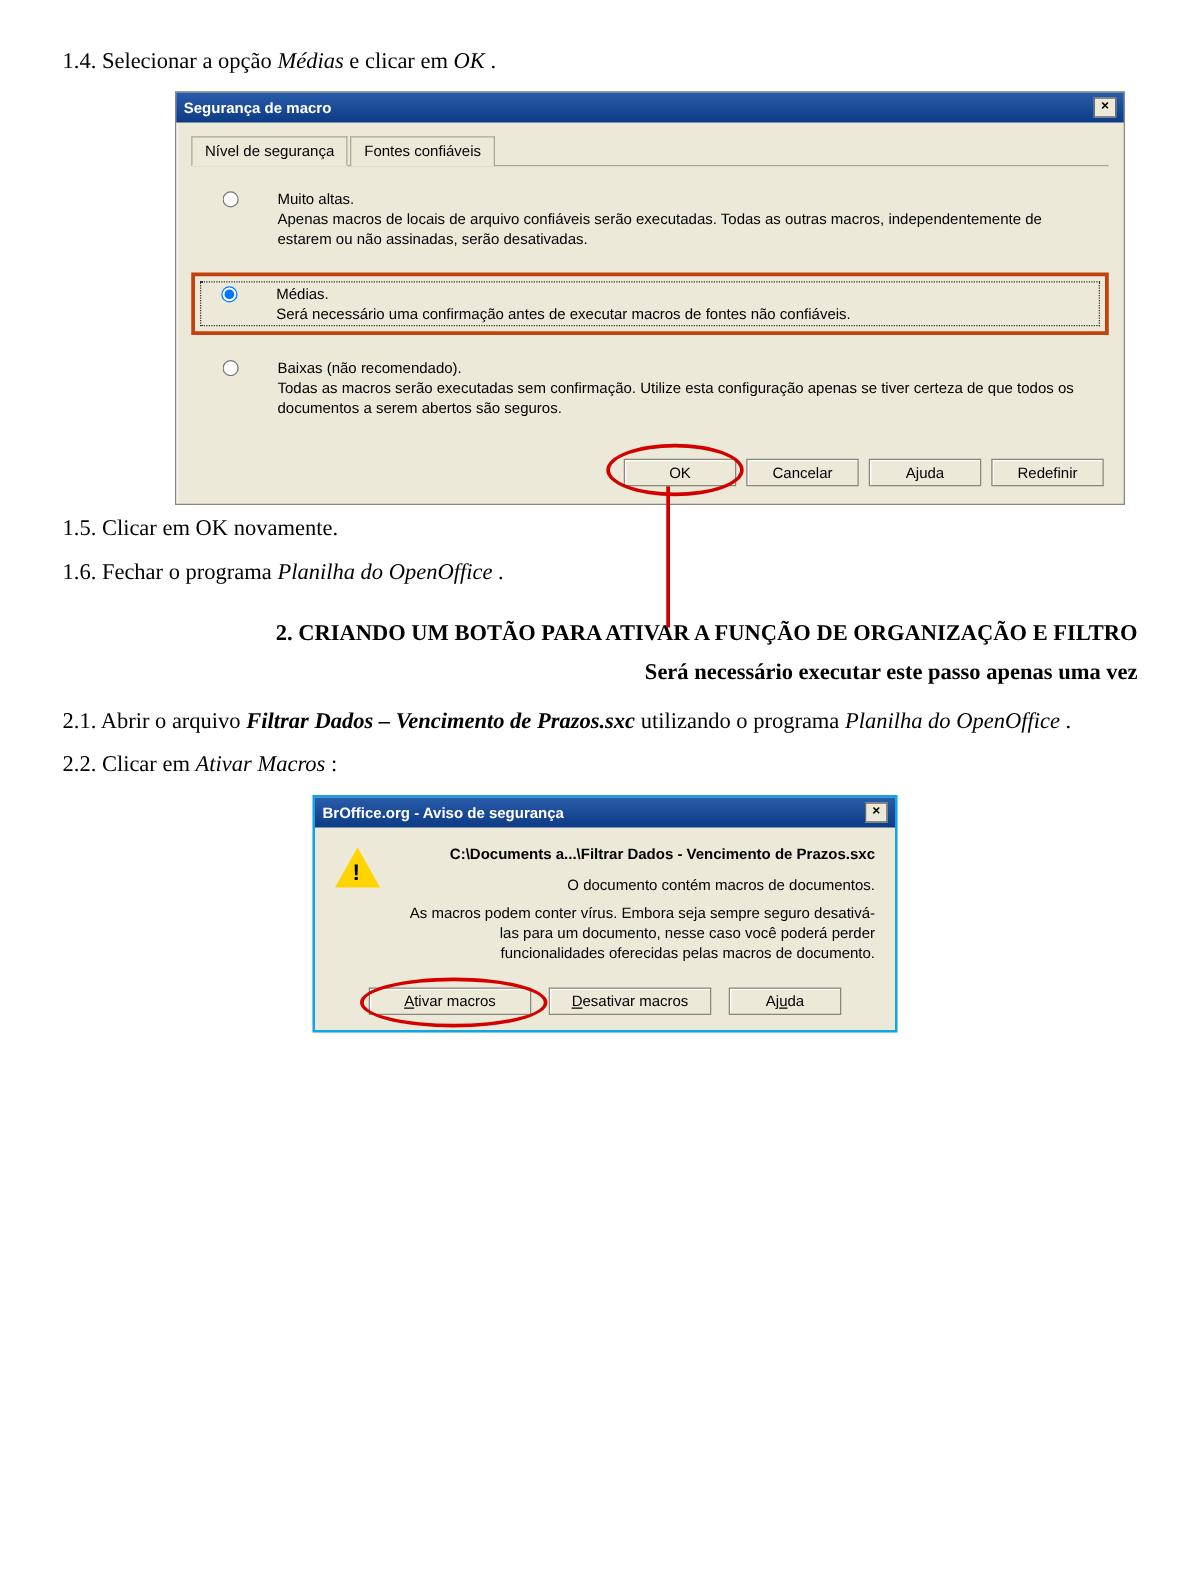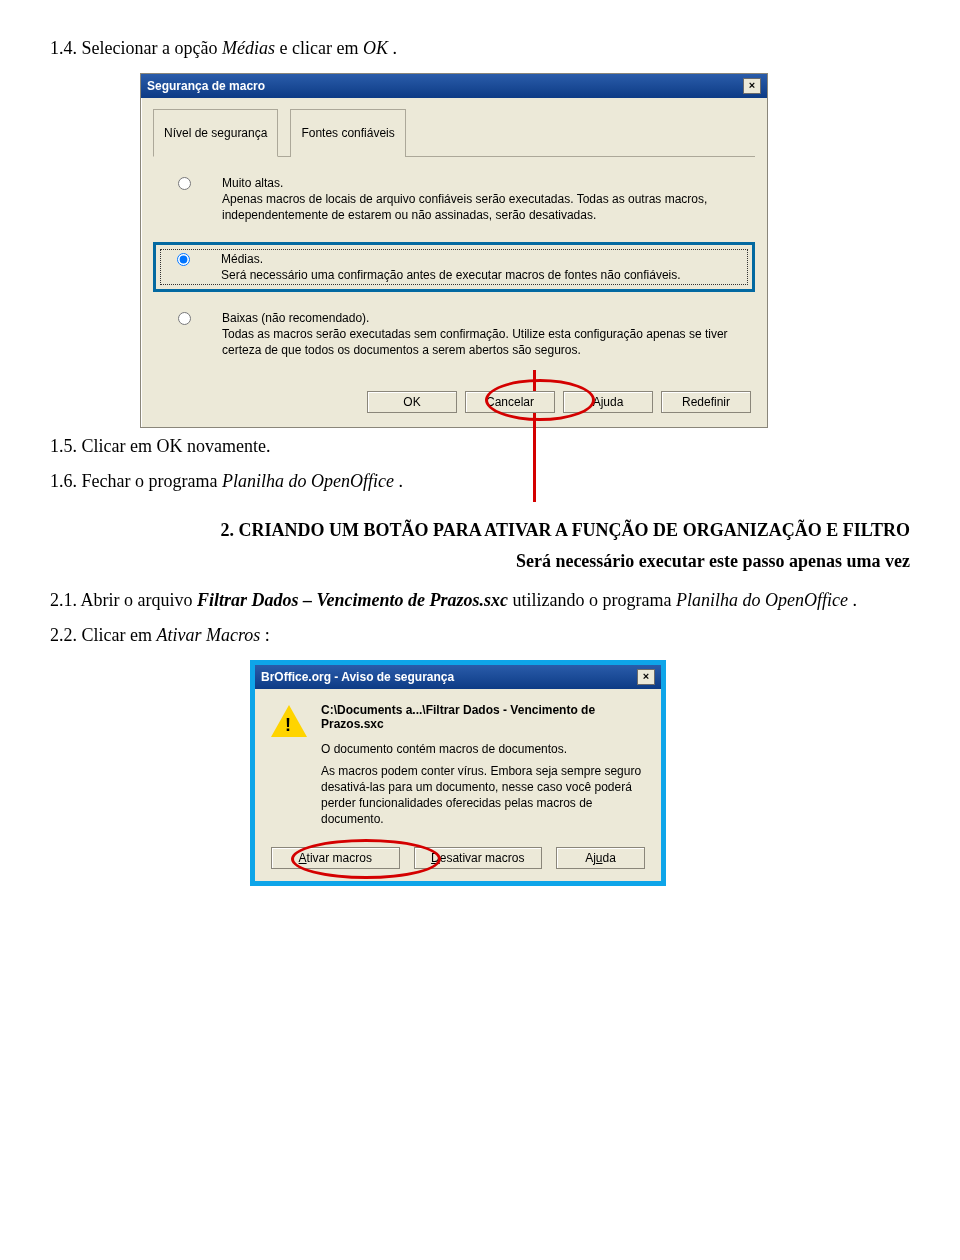--- a/index.html
+++ b/index.html
@@ -17,21 +17,21 @@
   .bold { font-weight: bold; }
   .section-title { font-weight: bold; text-align: right; margin: 28px 0 10px 0; }
   .subtitle { font-weight: bold; text-align: right; margin: 10px 0 18px 0; }
 
   
   .win-dialog {
     font-family: Tahoma, Arial, sans-serif;
     font-size: 12px;
     background: #ece9d8;
     border: 1px solid #8a867a;
-    width: 628px;
+    width: 760px;
     margin: 6px 0 6px 90px;
     box-shadow: 1px 1px 0 #fff inset;
   }
   .titlebar {
     background: linear-gradient(#2a5caa, #0d3b85);
     color: #fff;
     padding: 4px 6px;
     display: flex;
     justify-content: space-between;
     align-items: center;
@@ -49,46 +49,46 @@
     cursor: pointer;
     font-weight: bold;
   }
   .dlg-body { padding: 10px 12px 14px 12px; position: relative; }
   .tabstrip {
     display: flex;
     border-bottom: 1px solid #aca899;
     margin-bottom: 8px;
   }
   .tab {
-    padding: 16px 10px;
+    padding: 4px 10px;
     border: 1px solid #aca899;
     border-bottom: none;
     background: #ece9d8;
-    margin-right: 12px;
+    margin-right: 2px;
     position: relative;
     top: 1px;
     cursor: pointer;
   }
   .tab.active {
     background: #ece9d8;
     border-bottom: 1px solid #ece9d8;
     font-weight: normal;
   }
   .opt {
     display: flex;
     align-items: flex-start;
     gap: 28px;
     padding: 10px 8px 10px 20px;
     margin: 8px 0;
   }
   .opt input[type=radio] { margin-top: 2px; }
   .opt .opt-text { flex: 1; line-height: 1.35; }
   .opt .opt-title { display: block; }
   .opt.highlight {
-    border: 3px solid #0369a1;
+    border: 3px solid #c2410c;
     outline: 1px dotted #333;
     outline-offset: -8px;
     padding: 6px 23px 6px 16px;
   }
   .btnrow {
     display: flex;
     justify-content: flex-end;
     gap: 8px;
     padding: 14px 4px 0 4px;
     position: relative;
@@ -116,29 +116,29 @@
     position: absolute;
     width: 3px;
     background: #d40000;
   }
 
   
   .warn-dialog {
     font-family: Tahoma, Arial, sans-serif;
     font-size: 12px;
     background: #ece9d8;
-    border: 5px solid #0ea5e9;
-    width: 416px;
+    border: 2px solid #0ea5e9;
+    width: 468px;
     margin: 6px 0 23px 200px;
   }
   .warn-body {
     padding: 14px 16px 12px 16px;
     position: relative;
   }
-  .warn-row { display: flex; gap: 14px; }
+  .warn-row { display: flex; gap: 14px; text-align: right; }
   .warn-icon {
     width: 0; height: 0;
     border-left: 18px solid transparent;
     border-right: 18px solid transparent;
     border-bottom: 32px solid #ffd400;
     position: relative;
     margin-top: 2px;
   }
   .warn-icon::after {
     content: "!";

